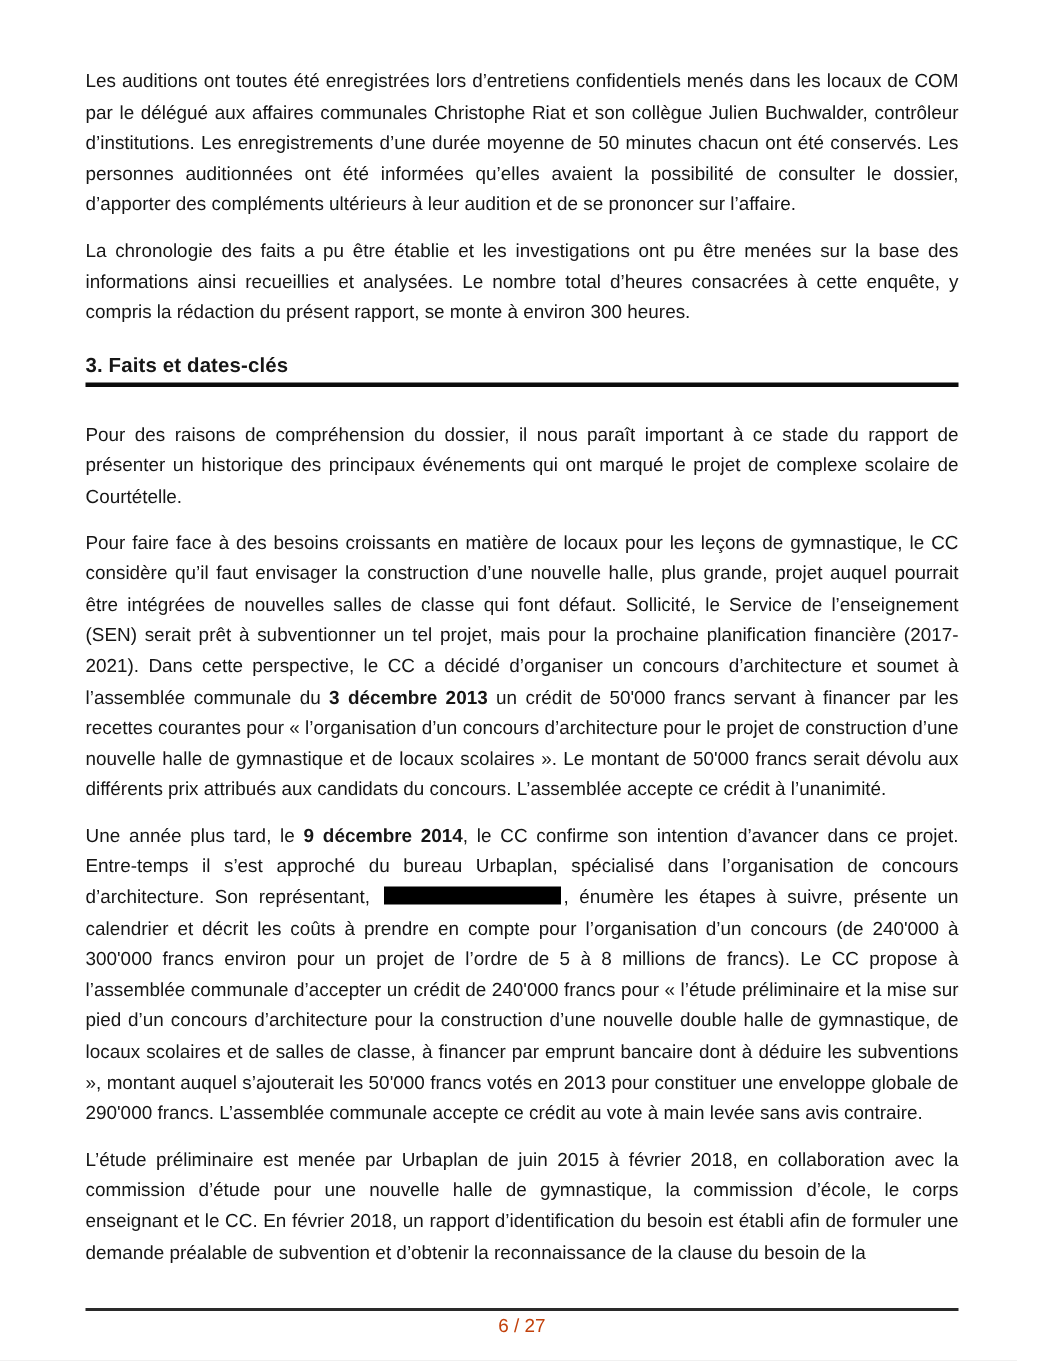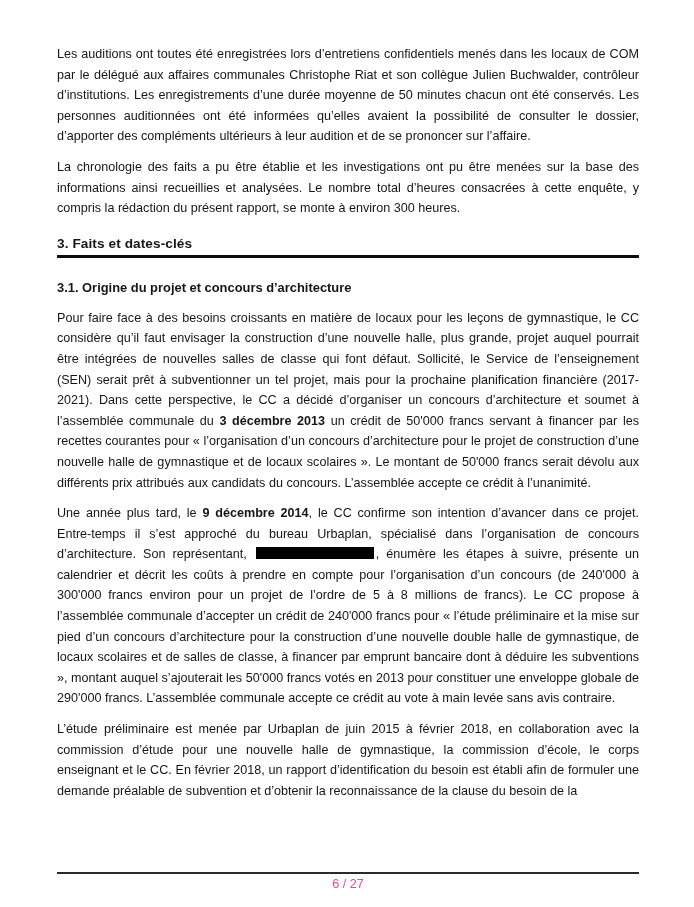--- a/index.html
+++ b/index.html
@@ -61,37 +61,37 @@
     bottom: 16px;
   }
   .footer-rule {
     border-top: 2px solid #2a2a2a;
     height: 0;
   }
   .page-number {
     text-align: center;
     font-size: 12.6px;
     padding-top: 3px;
-    color: #ec4899;
+    color: #c2410c;
   }
 </style>
 </head>
 <body>
 
 <div class="page">
   <div class="content">
 
     <p class="para">Les auditions ont toutes été enregistrées lors d’entretiens confidentiels menés dans les locaux de COM par le délégué aux affaires communales Christophe Riat et son collègue Julien Buchwalder, contrôleur d’institutions. Les enregistrements d’une durée moyenne de 50 minutes chacun ont été conservés. Les personnes auditionnées ont été informées qu’elles avaient la possibilité de consulter le dossier, d’apporter des compléments ultérieurs à leur audition et de se prononcer sur l’affaire.</p>
 
     <p class="para">La chronologie des faits a pu être établie et les investigations ont pu être menées sur la base des informations ainsi recueillies et analysées. Le nombre total d’heures consacrées à cette enquête, y compris la rédaction du présent rapport, se monte à environ 300 heures.</p>
 
     <h2 class="section-heading">3. Faits et dates-clés</h2>
 
+    <p class="para">Pour des raisons de compréhension du dossier, il nous paraît important à ce stade du rapport de présenter un historique des principaux événements qui ont marqué le projet de complexe scolaire de Courtételle.</p>
 
-    <h3 class="subsection-heading">3.1. Origine du projet et concours d’architecture</h3>
 
     <p class="para">
       <span class="seg">Pour faire face à des besoins croissants en matière de locaux pour les leçons de gymnastique, le CC considère qu’il faut envisager la construction d’une nouvelle halle, plus grande, projet auquel pourrait être intégrées de nouvelles salles de classe qui font défaut. Sollicité, le Service de l’enseignement (SEN) serait prêt à subventionner un tel projet, mais pour la prochaine planification financière (2017-2021). Dans cette perspective, le CC a décidé d’organiser un concours d’architecture et soumet à l’assemblée communale du </span><b class="seg">3 décembre 2013</b><span class="seg"> un crédit de 50'000 francs servant à financer par les recettes courantes pour « l’organisation d’un concours d’architecture pour le projet de construction d’une nouvelle halle de gymnastique et de locaux scolaires ». Le montant de 50'000 francs serait dévolu aux différents prix attribués aux candidats du concours. L’assemblée accepte ce crédit à l’unanimité.</span>
     </p>
 
     <p class="para">
       <span class="seg">Une année plus tard, le </span><b class="seg">9 décembre 2014</b><span class="seg">, le CC confirme son intention d’avancer dans ce projet. Entre-temps il s’est approché du bureau Urbaplan, spécialisé dans l’organisation de concours d’architecture. Son représentant, </span><span class="redaction"></span><span class="seg">, énumère les étapes à suivre, présente un calendrier et décrit les coûts à prendre en compte pour l’organisation d’un concours (de 240'000 à 300'000 francs environ pour un projet de l’ordre de 5 à 8 millions de francs). Le CC propose à l’assemblée communale d’accepter un crédit de 240'000 francs pour « l’étude préliminaire et la mise sur pied d’un concours d’architecture pour la construction d’une nouvelle double halle de gymnastique, de locaux scolaires et de salles de classe, à financer par emprunt bancaire dont à déduire les subventions », montant auquel s’ajouterait les 50'000 francs votés en 2013 pour constituer une enveloppe globale de 290'000 francs. L’assemblée communale accepte ce crédit au vote à main levée sans avis contraire.</span>
     </p>
 
     <p class="para">L’étude préliminaire est menée par Urbaplan de juin 2015 à février 2018, en collaboration avec la commission d’étude pour une nouvelle halle de gymnastique, la commission d’école, le corps enseignant et le CC. En février 2018, un rapport d’identification du besoin est établi afin de formuler une demande préalable de subvention et d’obtenir la reconnaissance de la clause du besoin de la</p>

